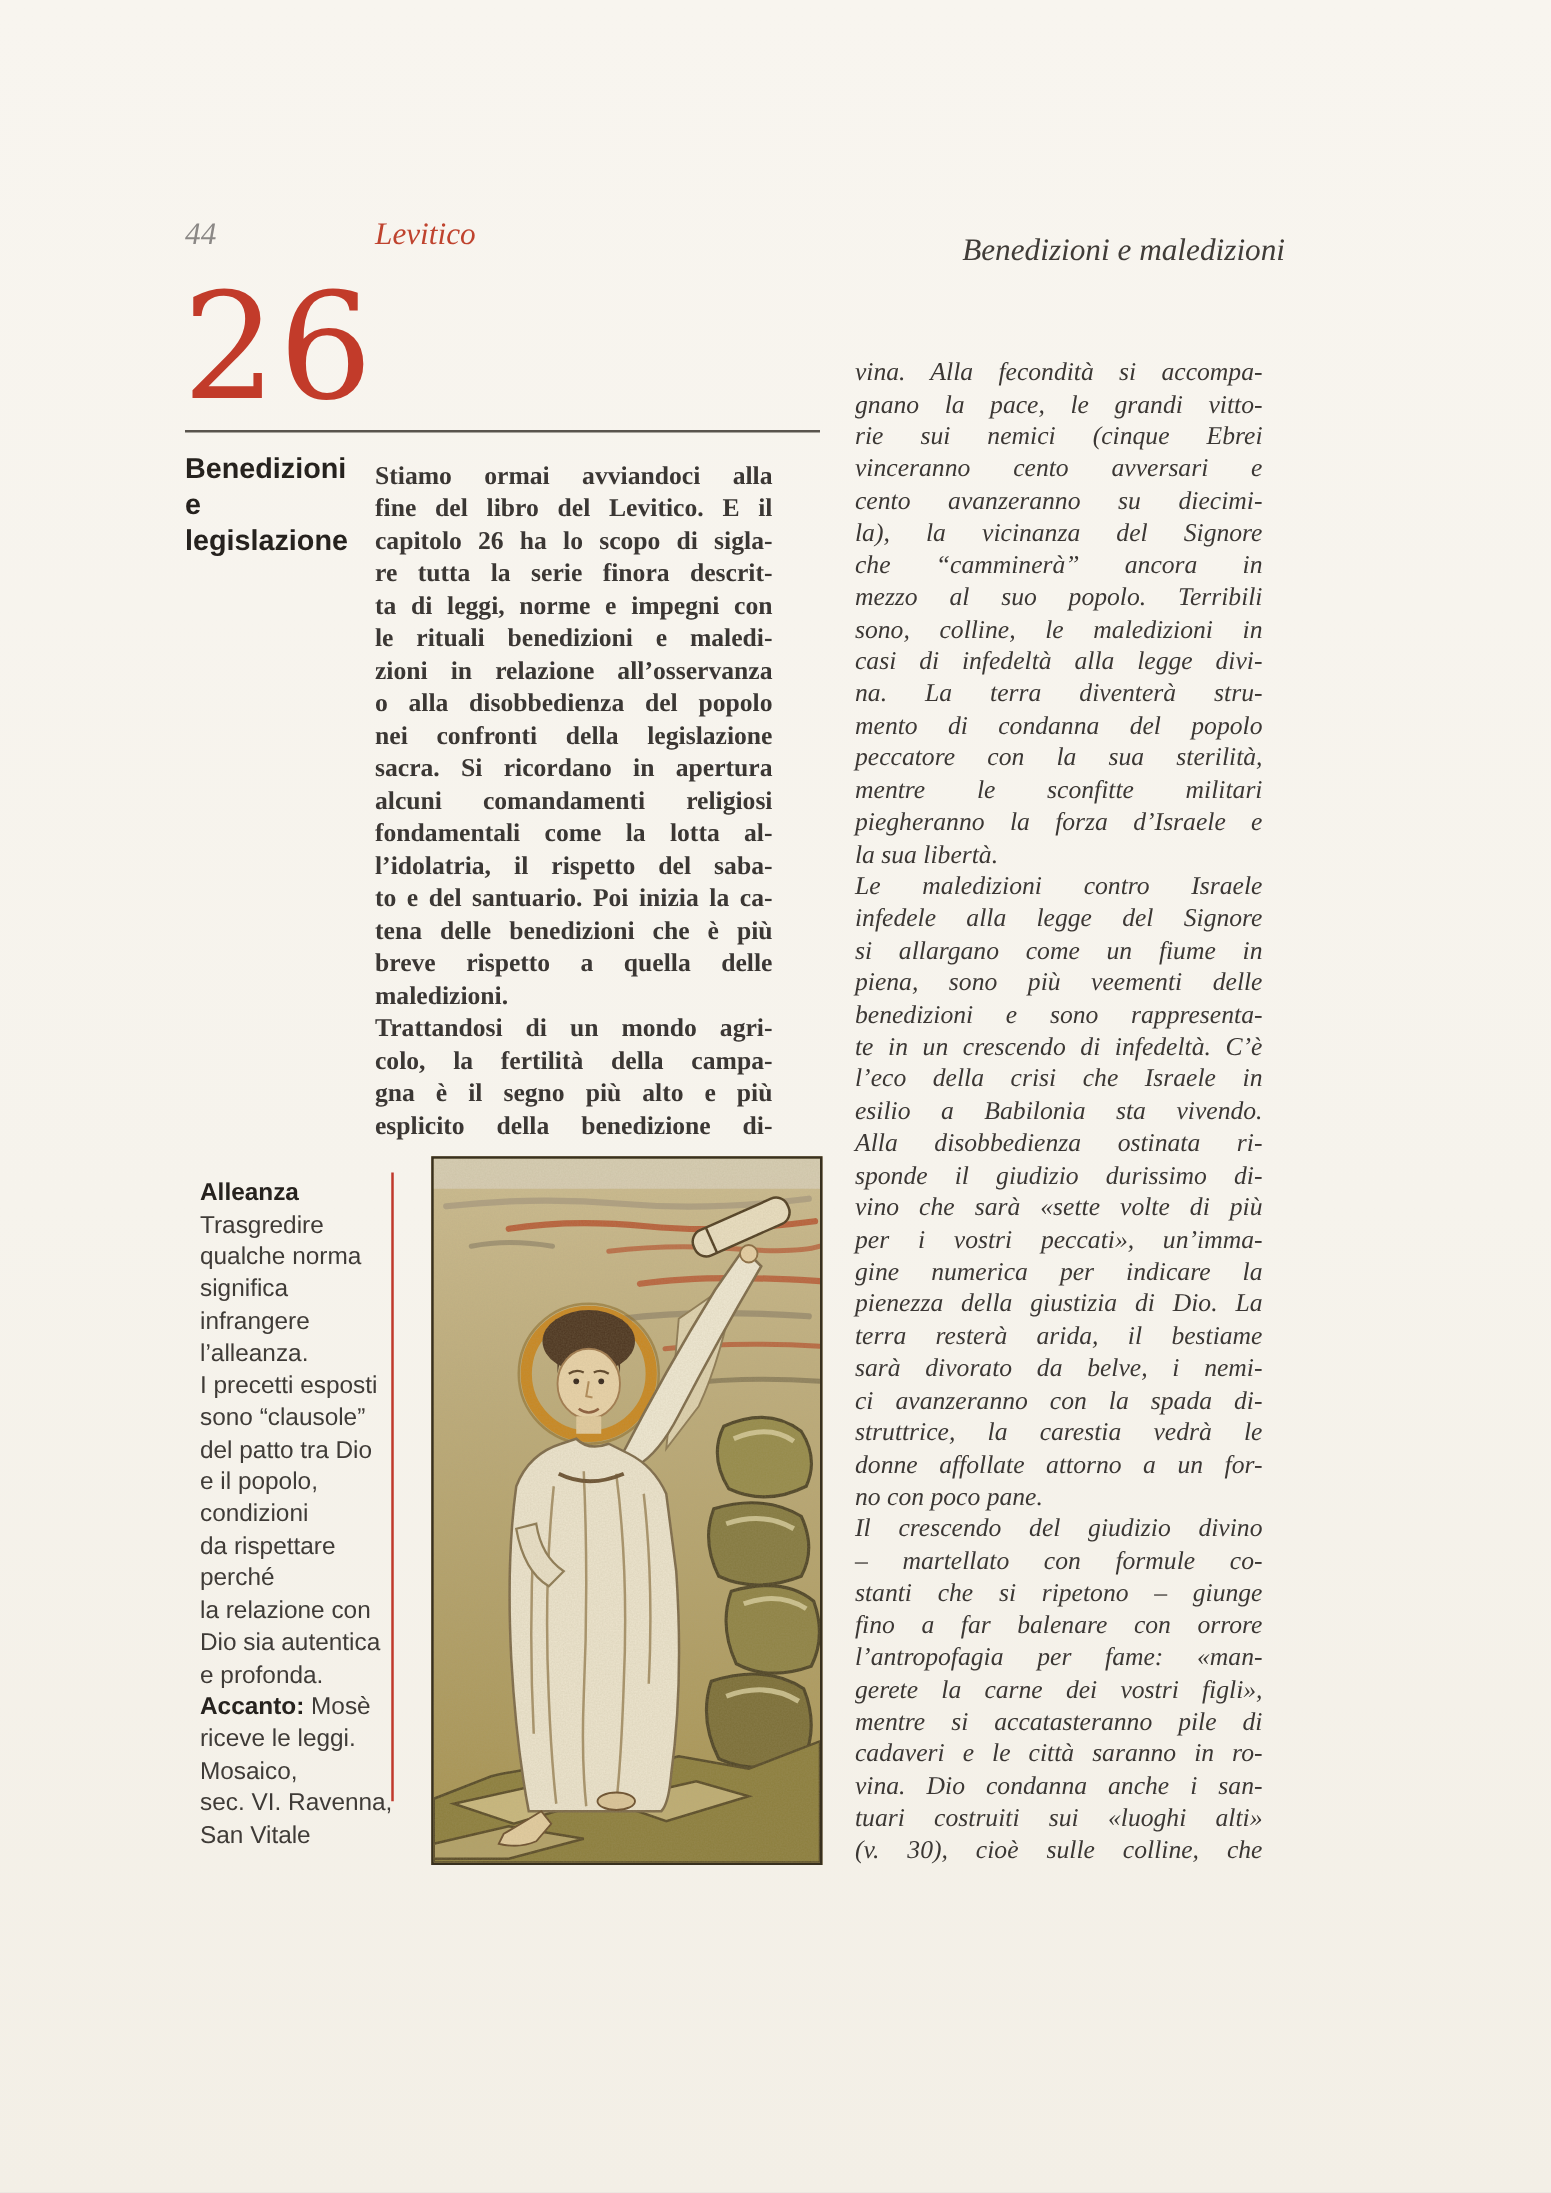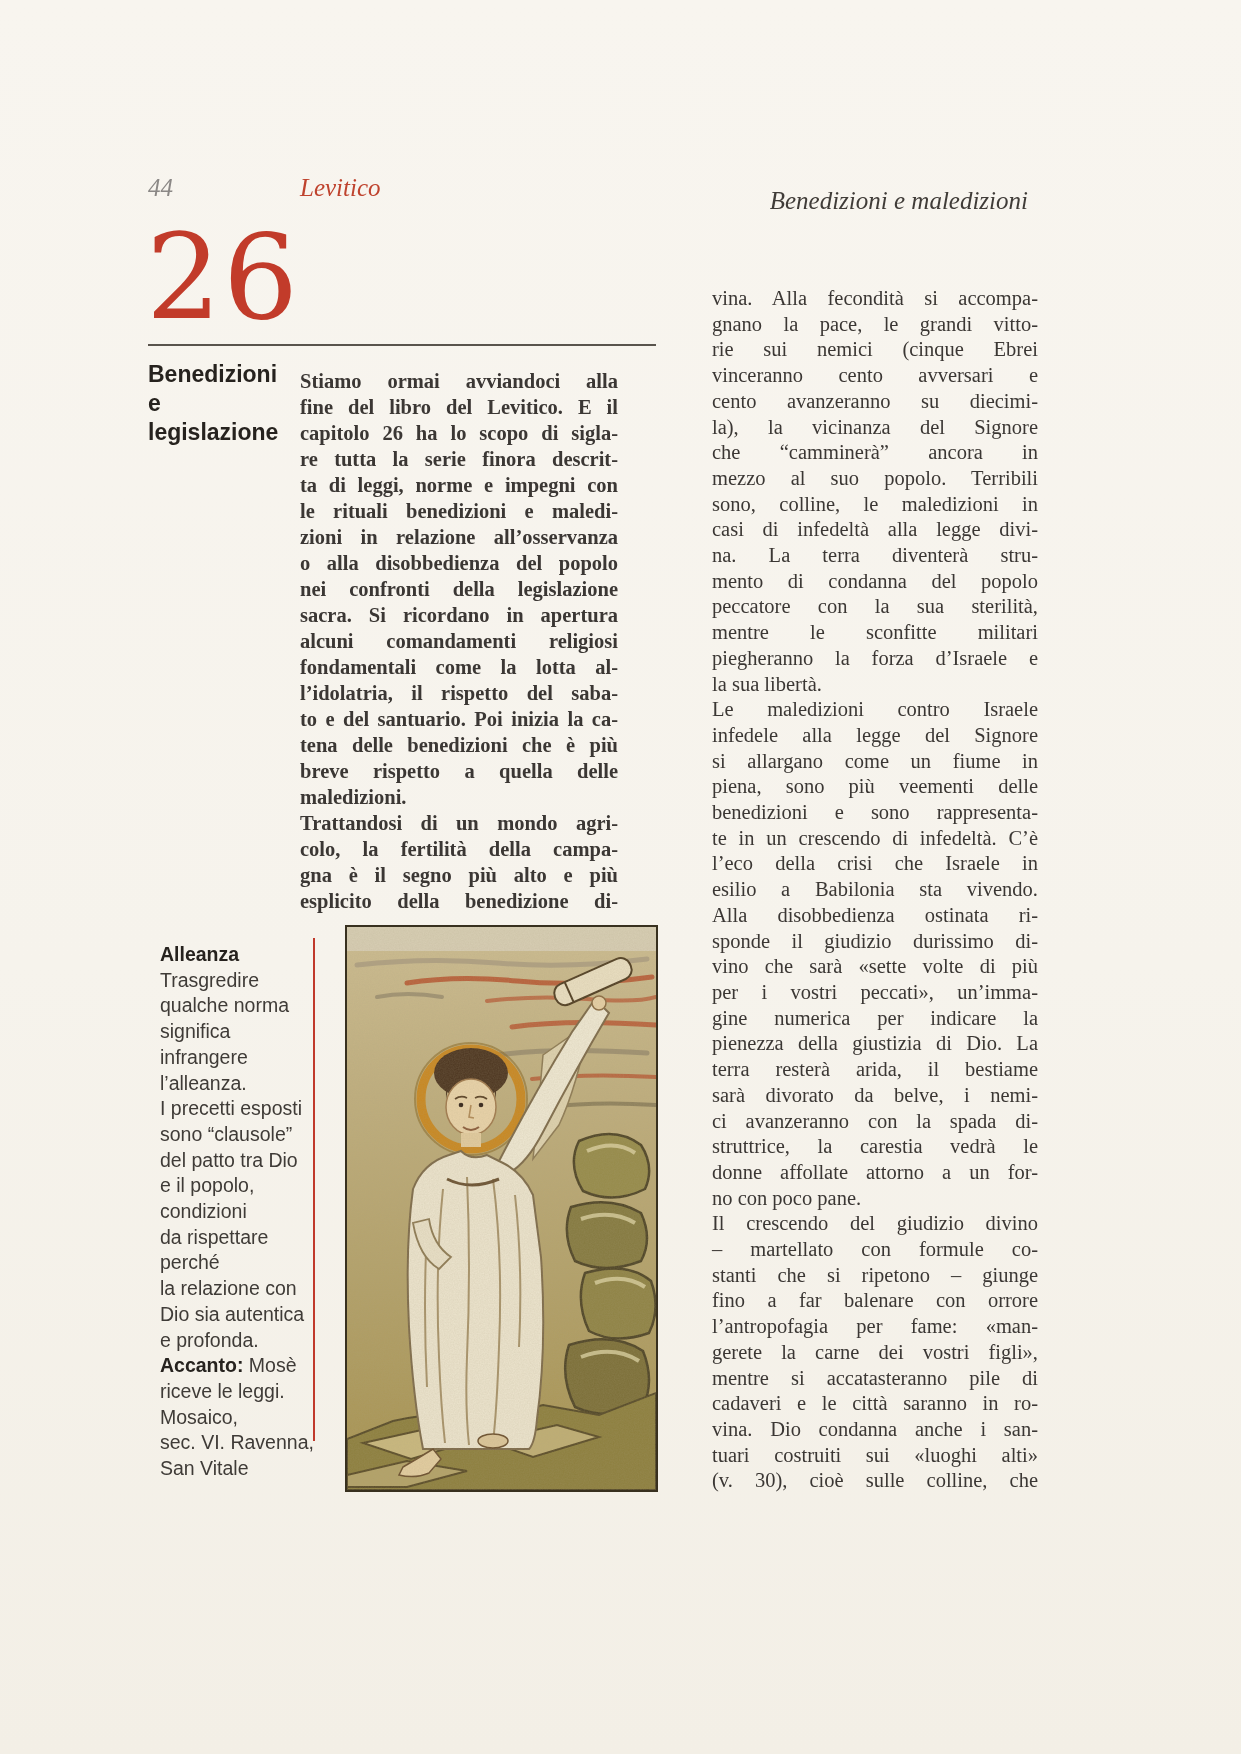--- a/index.html
+++ b/index.html
@@ -15,21 +15,21 @@
   
   .chapnum{position:absolute;left:146px;top:218px;font-family:"DejaVu Serif",serif;
     font-size:118px;line-height:1;color:#c23b2a;letter-spacing:2px;}
   .rule26{position:absolute;left:148px;top:344px;width:508px;height:2px;background:#59544d;}
   
   .chaptitle{position:absolute;left:148px;top:360px;width:150px;
     font-family:Liberation Sans, sans-serif;font-weight:bold;font-size:23px;line-height:29px;color:#26221e;}
   
   .col{position:absolute;font-size:20.5px;color:#3b3734;}
   .col1{left:300px;top:368px;width:318px;line-height:26px;font-weight:bold;}
-  .col2{left:712px;top:286px;width:326px;line-height:25.7px;}
+  .col2{left:684px;top:286px;width:326px;line-height:25.7px;font-style:italic;}
   .tl{text-align:justify;text-align-last:justify;}
   .tl.plast{text-align-last:left;}
   
   .note{position:absolute;left:148px;top:942px;width:160px;
     font-family:"Liberation Sans",sans-serif;font-size:19.5px;line-height:25.7px;color:#3f3b37;margin-left:12px;}
   .note .ln{white-space:nowrap;}
   .note-title{font-weight:bold;color:#26221e;}
   .cap-label{font-weight:bold;color:#26221e;}
   
   .vrule{position:absolute;left:313px;top:938px;width:2px;height:503px;background:#c0392b;}

